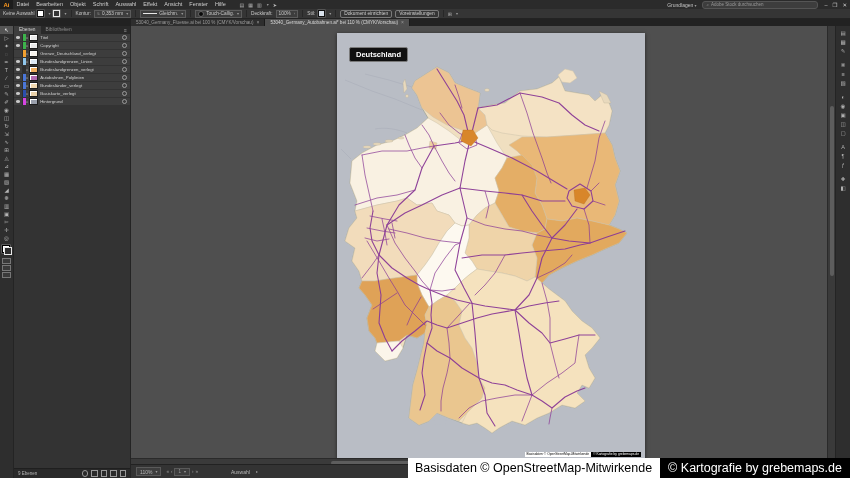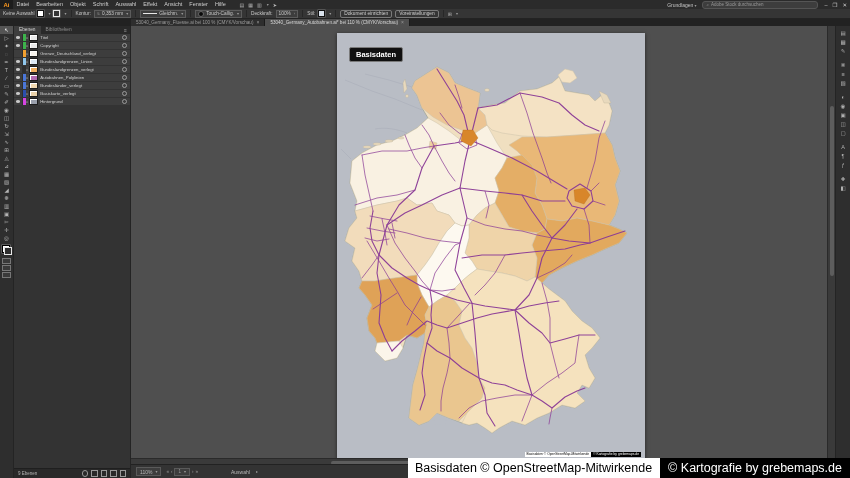--- a/index.html
+++ b/index.html
@@ -468,21 +468,21 @@
         <path d="M148,158 L152,172 L149,185"></path>
         <path d="M118,52 L122,64 L125,75"></path>
       </g>
     </g>
 
     <g fill="#d8862a" stroke="#b06a1a" stroke-width="0.3">
       <path d="M126,97 L136,97 L141,105 L134,113 L124,108 Z"></path>
       <path d="M237,157 L248,155 L253,162 L247,171 L238,168 Z"></path>
     </g>
   </svg>
-  <div class="map-title">Basisdaten</div>
+  <div class="map-title">Deutschland</div>
   <div class="mini-attr">
     <span class="w">Basisdaten © OpenStreetMap-Mitwirkende</span>
     <span class="b">© Kartografie by grebemaps.de</span>
   </div>
 </div>
 
 <div class="hscroll">
     <div class="hthumb"></div>
   </div>
 <div class="vscroll">

